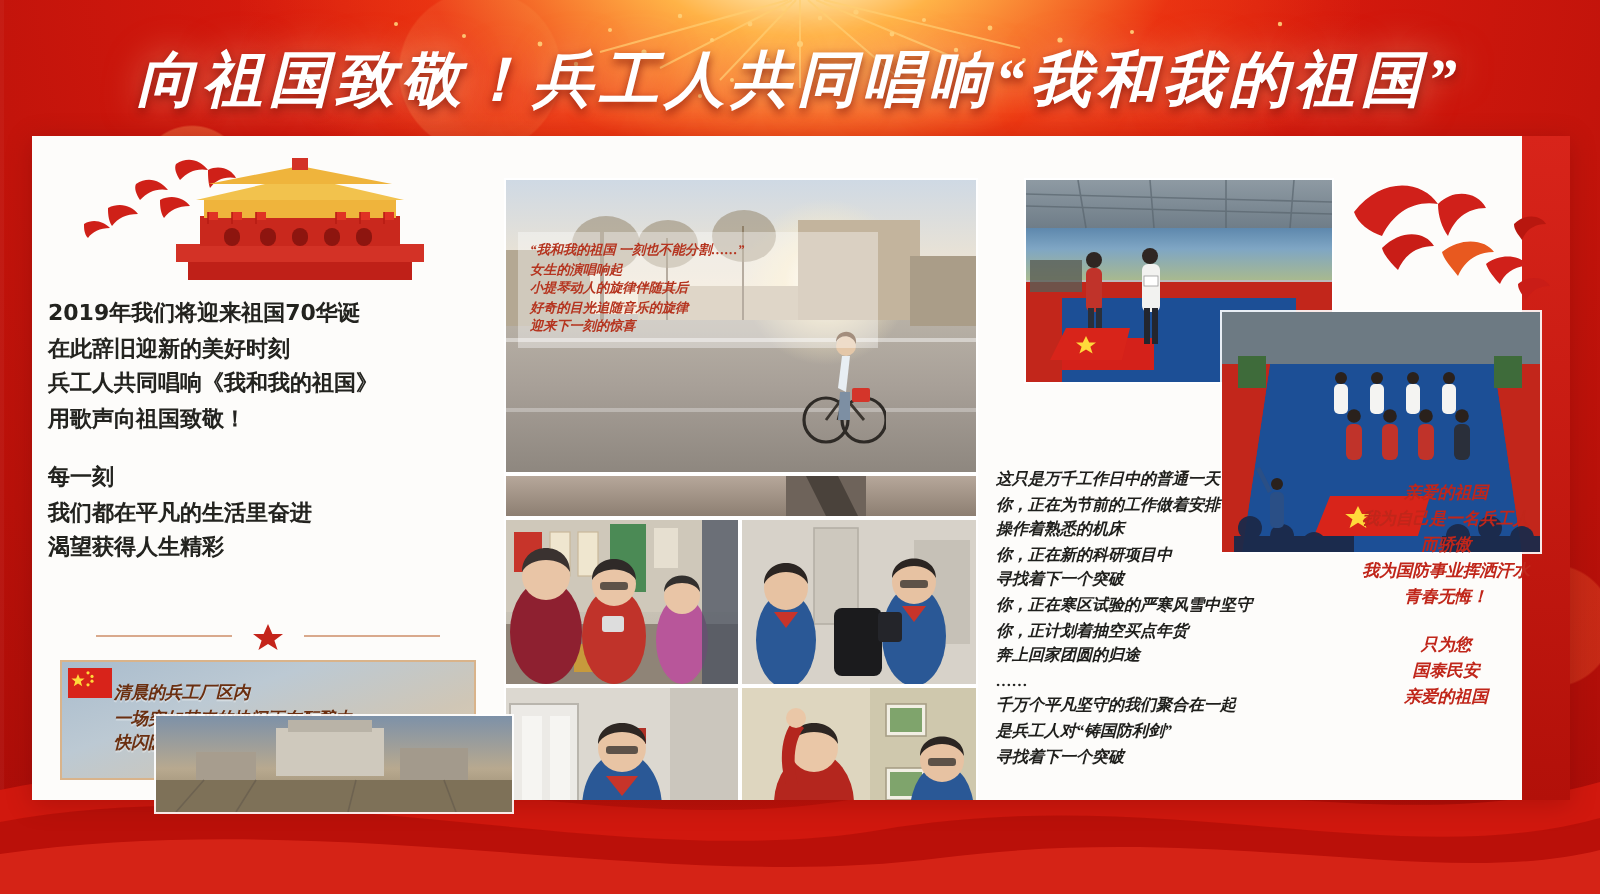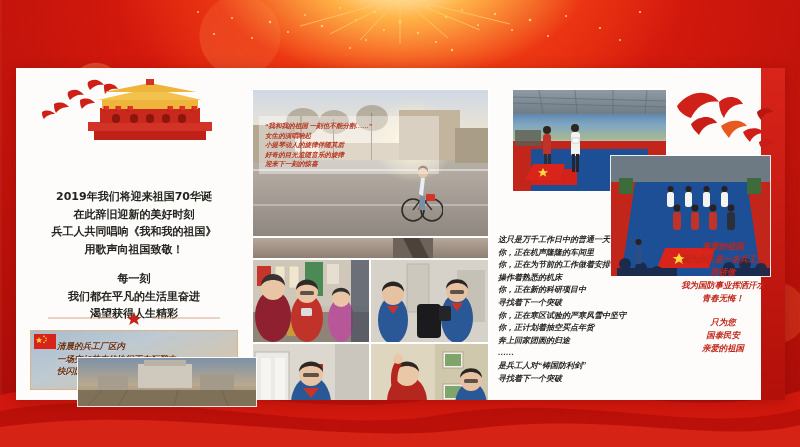--- a/index.html
+++ b/index.html
@@ -41,23 +41,23 @@
   
   .wave{position:absolute;left:0;bottom:0;width:800px;height:110px;}
 
   
   .panel{position:absolute;left:16px;top:68px;width:769px;height:332px;
      background:#fdfcfa;box-shadow:0 2px 12px rgba(80,0,0,.25);overflow:hidden;}
 
   
   .leftcol{position:absolute;left:0;top:0;width:236px;height:332px;}
   .gate-wrap{position:absolute;left:12px;top:8px;width:212px;height:66px;}
-  .lead-text{position:absolute;left:8px;top:80px;width:220px;text-align:center;
+  .lead-text{position:absolute;left:8px;top:80px;width:220px;
      color:#23231f;font-size:11px;line-height:17.5px;font-weight:700;
-     font-family:"DejaVu Sans",sans-serif;margin-top:40px;}
+     font-family:"DejaVu Sans",sans-serif;}
   .lead-text div{white-space:nowrap;}
   .gap{height:12px;}
   .divider{position:absolute;left:28px;top:243px;width:180px;height:14px;}
   .bluebox{position:absolute;left:14px;top:262px;width:206px;height:58px;
      border:1px solid #d9b38a;
      background:linear-gradient(160deg,#a9bccd 0%,#bcc9d3 35%,#cfc6b6 70%,#e0cdb0 100%);
      overflow:hidden;}
   .bluebox .txt{position:absolute;left:26px;top:9px;color:#6b2f10;
      font-size:8.5px;line-height:12.6px;font-style:italic;font-weight:700;
      font-family:"Liberation Serif",serif;text-shadow:0 1px 0 rgba(255,255,255,.35);}
@@ -174,20 +174,21 @@
       <g stroke="#ffcf72" stroke-width="1" opacity=".7">
         <line x1="398" y1="0" x2="360" y2="40"></line>
           <line x1="404" y1="0" x2="448" y2="38"></line>
         <line x1="396" y1="0" x2="330" y2="34"></line>
           <line x1="408" y1="0" x2="480" y2="30"></line>
         <line x1="400" y1="0" x2="400" y2="44"></line>
         <line x1="394" y1="0" x2="300" y2="26"></line>
           <line x1="412" y1="0" x2="510" y2="24"></line>
       </g>
     </svg>
+    <div class="title">向祖国致敬！兵工人共同唱响“我和我的祖国”</div>
   </div>
 
   <svg class="wave" viewBox="0 0 800 110" preserveAspectRatio="none">
     <path d="M0,58 C140,28 300,86 430,62 C560,38 690,86 800,54 L800,110 L0,110 Z" fill="#d1180e"></path>
     <path d="M0,74 C150,46 310,100 440,78 C580,54 700,100 800,72 L800,110 L0,110 Z" fill="#b60f08" opacity=".85"></path>
     <path d="M0,90 C170,66 330,110 470,92 C610,74 720,108 800,88 L800,110 L0,110 Z" fill="#e8301f" opacity=".6"></path>
   </svg>
 
   <div class="panel">
 
@@ -523,29 +524,29 @@
             <circle cx="100" cy="36" r="11" fill="#e7c2a2"></circle>
             <path d="M89 34 C89 21 111 21 111 34 C107 26 93 26 89 34 Z" fill="#2b2522"></path>
             <rect x="93" y="35" width="14" height="4" rx="1.6" fill="#222" opacity=".7"></rect>
           </g>
         </svg>
       </div>
     </div>
 
     <div class="ctext">
       <div>这只是万千工作日中的普通一天</div>
-      <div>你，正在机声隆隆的车间里</div>
       <div>你，正在为节前的工作做着安排</div>
       <div>操作着熟悉的机床</div>
       <div>你，正在新的科研项目中</div>
       <div>寻找着下一个突破</div>
       <div>你，正在寒区试验的严寒风雪中坚守</div>
       <div>你，正计划着抽空买点年货</div>
       <div>奔上回家团圆的归途</div>
       <div>……</div>
+      <div>千万个平凡坚守的我们聚合在一起</div>
       <div>是兵工人对“铸国防利剑”</div>
       <div>寻找着下一个突破</div>
     </div>
 
     <div class="rtext">
       <div>亲爱的祖国</div>
       <div>我为自己是一名兵工人</div>
       <div>而骄傲</div>
       <div>我为国防事业挥洒汗水</div>
       <div>青春无悔！</div>

